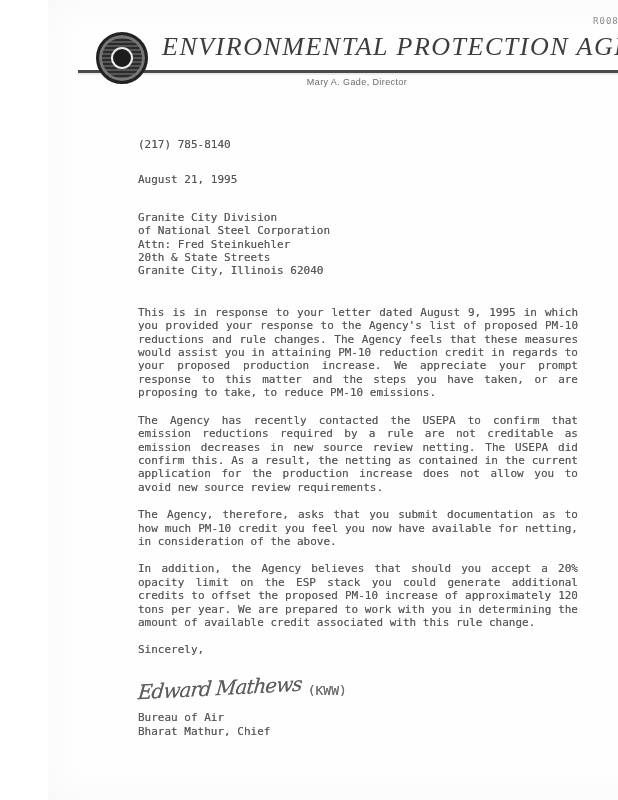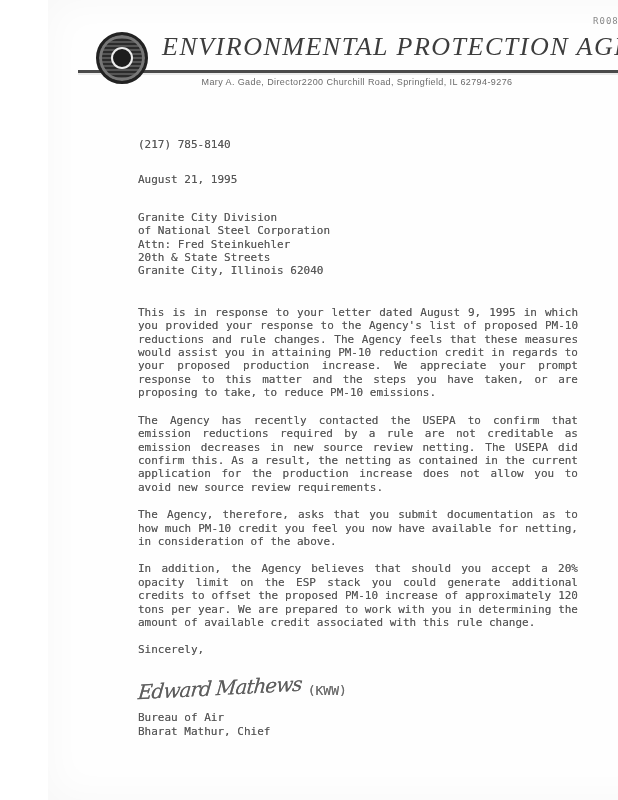--- a/index.html
+++ b/index.html
@@ -144,21 +144,20 @@
   <div class="doc-id">R008984</div>
 
   <div class="letterhead">
     <div class="seal">
       <div class="seal-inner"></div>
     </div>
     <div class="agency-name">ENVIRONMENTAL PROTECTION AGENCY</div>
     <div class="head-rule"></div>
     <div class="head-meta">
       <span>Mary A. Gade, Director</span>
-      <span>2200 Churchill Road, Springfield, IL 62794-9276</span>
     </div>
   </div>
 
   <div class="letter">
     <div class="phone">(217) 785-8140</div>
     <div class="date">August 21, 1995</div>
     <div class="recipient pre">Granite City Division
 of National Steel Corporation
 Attn: Fred Steinkuehler
 20th &amp; State Streets

